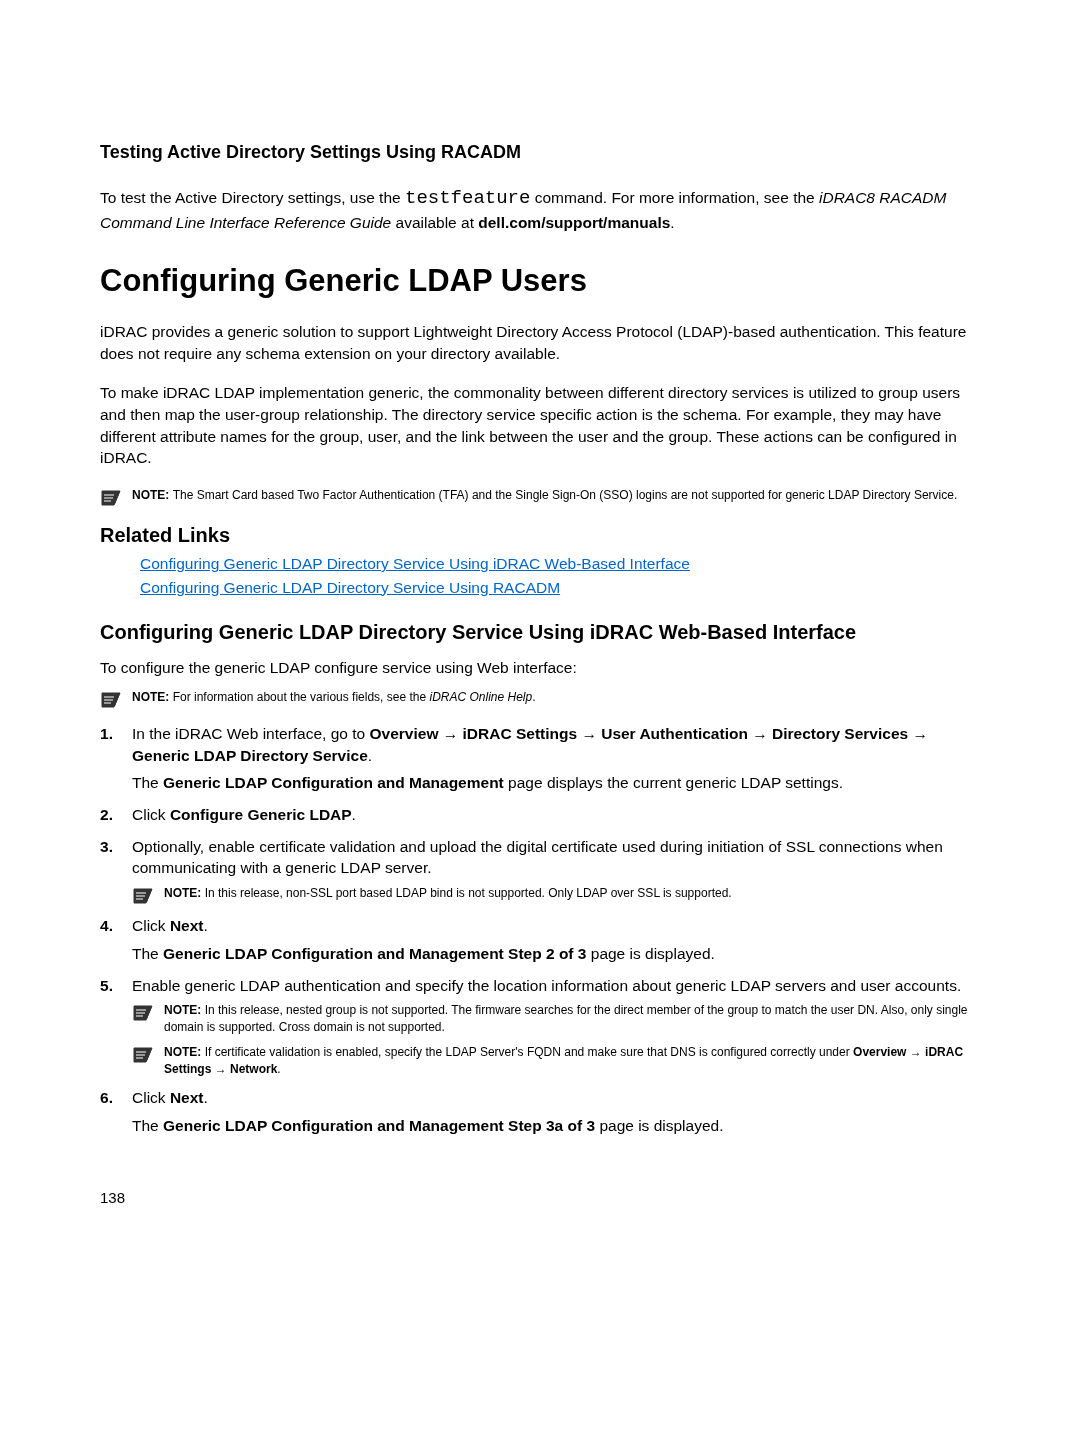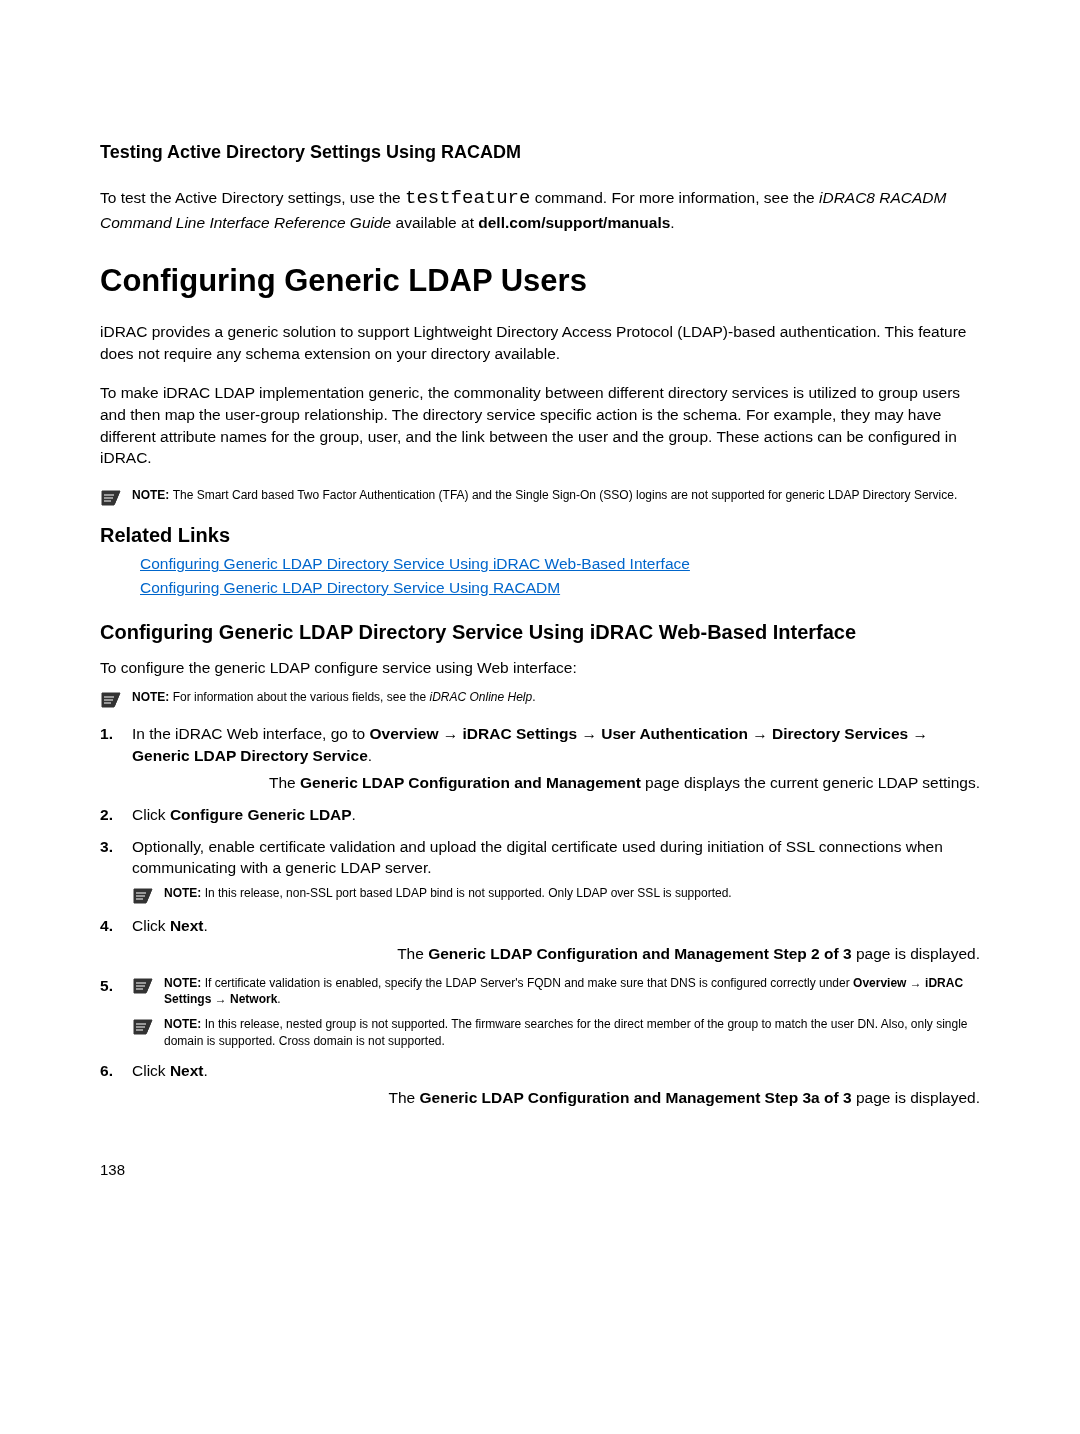--- a/index.html
+++ b/index.html
@@ -99,21 +99,20 @@
       position: absolute;
       left: 0;
       font-weight: bold;
     }
     .step-body {
       margin-bottom: 6px;
     }
     .step-sub {
       margin-top: 6px;
       margin-bottom: 6px;
-      text-align: right;
     }
     .nested-note {
       display: flex;
       align-items: flex-start;
       margin-bottom: 8px;
       margin-left: 0;
     }
     .nested-note .note-icon {
       margin-right: 10px;
     }
@@ -206,40 +205,41 @@
   <li>
     <div class="step-body">
       <span>Click </span><span class="bold">Next</span><span>.</span>
     </div>
     <div class="step-sub">
       <span>The </span><span class="bold">Generic LDAP Configuration and Management Step 2 of 3</span><span> page is displayed.</span>
     </div>
   </li>
 
   <li>
+    <div class="step-body">Enable generic LDAP authentication and specify the location information about generic LDAP servers and user accounts.</div>
+    <div class="nested-note">
+      <svg class="note-icon" viewBox="0 0 22 18">
+        <path d="M2 2 L20 2 L14 16 L2 16 Z" fill="#333" stroke="#333" stroke-width="1"></path>
+        <path d="M4 6 L14 6 M4 9 L13 9 M4 12 L11 12" stroke="#fff" stroke-width="1.2"></path>
+        <path d="M18 4 L14 14" stroke="#333" stroke-width="2.5" stroke-linecap="round"></path>
+      </svg>
+      <div class="note-text">
+        <span class="note-label">NOTE: </span><span>In this release, nested group is not supported. The firmware searches for the direct member of the group to match the user DN. Also, only single domain is supported. Cross domain is not supported.</span>
+      </div>
+    </div>
     <div class="nested-note">
       <svg class="note-icon" viewBox="0 0 22 18">
         <path d="M2 2 L20 2 L14 16 L2 16 Z" fill="#333" stroke="#333" stroke-width="1"></path>
         <path d="M4 6 L14 6 M4 9 L13 9 M4 12 L11 12" stroke="#fff" stroke-width="1.2"></path>
         <path d="M18 4 L14 14" stroke="#333" stroke-width="2.5" stroke-linecap="round"></path>
       </svg>
       <div class="note-text">
         <span class="note-label">NOTE: </span><span>If certificate validation is enabled, specify the LDAP Server's FQDN and make sure that DNS is configured correctly under </span><span class="bold">Overview → iDRAC Settings → Network</span><span>.</span>
       </div>
     </div>
-    <div class="nested-note">
-      <svg class="note-icon" viewBox="0 0 22 18">
-        <path d="M2 2 L20 2 L14 16 L2 16 Z" fill="#333" stroke="#333" stroke-width="1"></path>
-        <path d="M4 6 L14 6 M4 9 L13 9 M4 12 L11 12" stroke="#fff" stroke-width="1.2"></path>
-        <path d="M18 4 L14 14" stroke="#333" stroke-width="2.5" stroke-linecap="round"></path>
-      </svg>
-      <div class="note-text">
-        <span class="note-label">NOTE: </span><span>In this release, nested group is not supported. The firmware searches for the direct member of the group to match the user DN. Also, only single domain is supported. Cross domain is not supported.</span>
-      </div>
-    </div>
   </li>
 
   <li>
     <div class="step-body">
       <span>Click </span><span class="bold">Next</span><span>.</span>
     </div>
     <div class="step-sub">
       <span>The </span><span class="bold">Generic LDAP Configuration and Management Step 3a of 3</span><span> page is displayed.</span>
     </div>
   </li>

